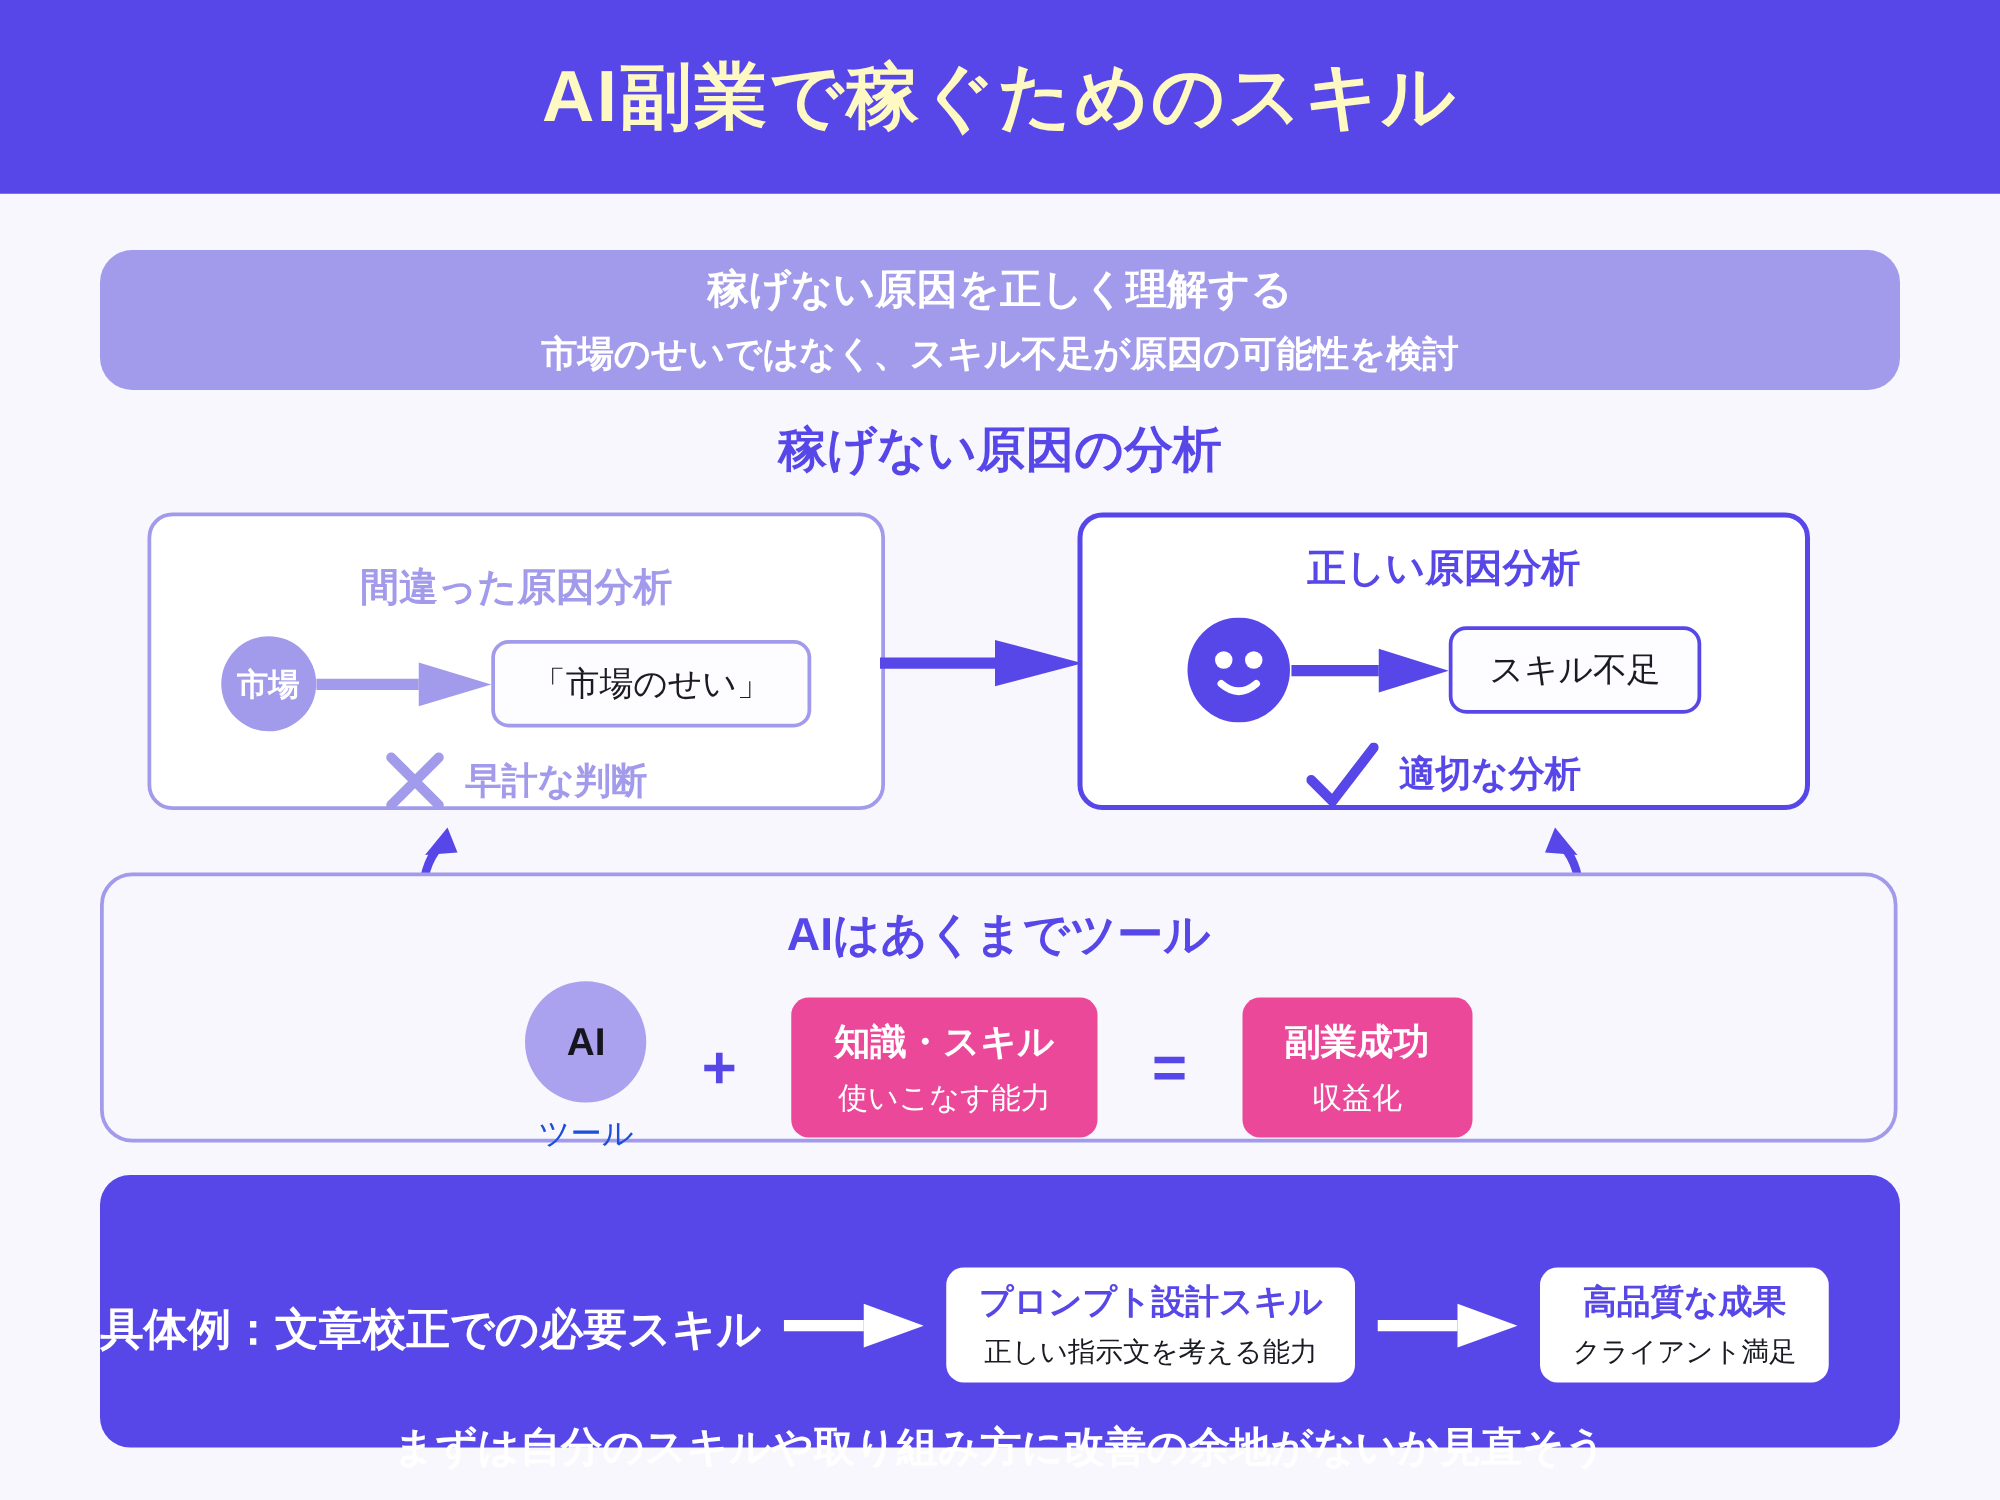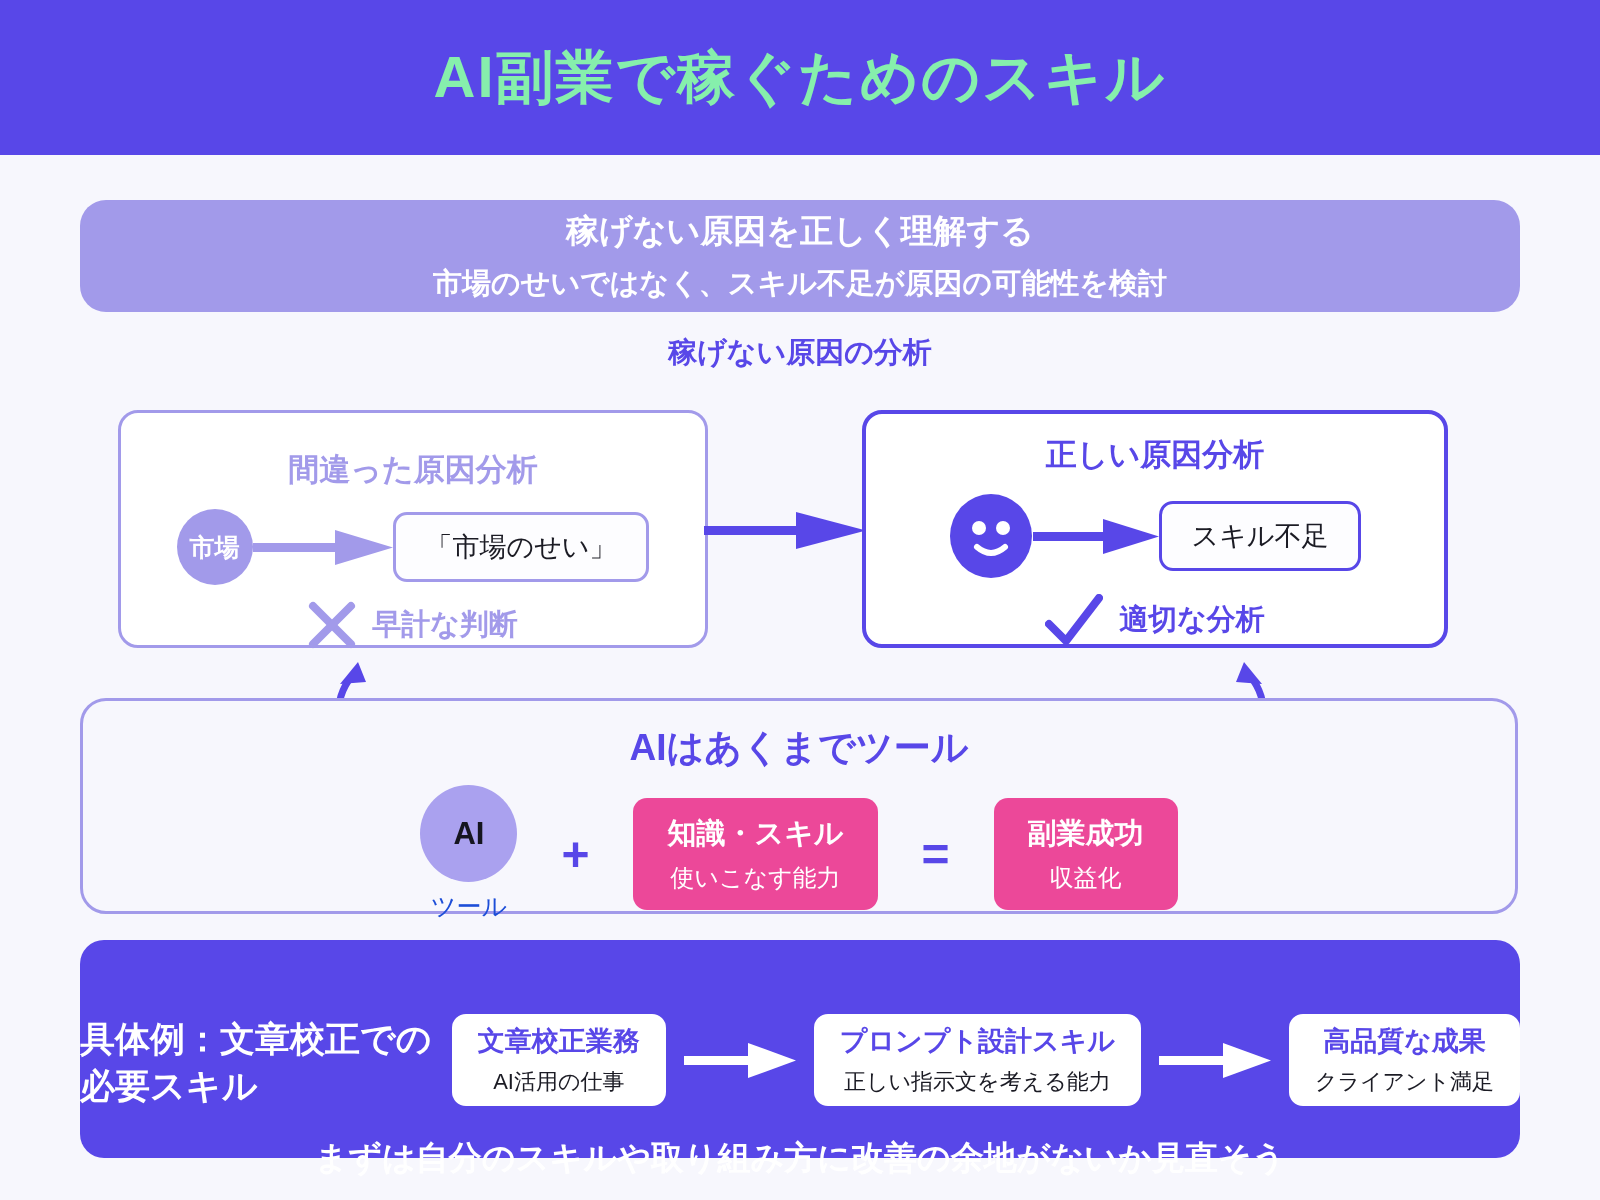--- a/index.html
+++ b/index.html
@@ -12,36 +12,36 @@
     color: #1b1b24;
   }
   .abs { position: absolute; }
 
   
   .header {
     left: 0; top: 0; width: 1600px; height: 155px;
     background: #5847e8;
     display: flex; align-items: center; justify-content: center;
   }
-  .header h1 { color: #86efac; font-size: 58px; font-weight: bold; letter-spacing: 2px; }
+  .header h1 { color: #fef9c3; font-size: 58px; font-weight: bold; letter-spacing: 2px; }
 
   
   .banner {
     left: 80px; top: 200px; width: 1440px; height: 112px;
     background: #a29aea; border-radius: 26px;
     display: flex; flex-direction: column; align-items: center; justify-content: center;
     gap: 10px; color: #ffffff; text-align: center;
   }
   .banner .line1 { font-size: 33px; font-weight: bold; }
   .banner .line2 { font-size: 29px; font-weight: bold; }
 
   
   .section-title {
     left: 0; top: 333px; width: 1600px; text-align: center;
-    color: #5847e8; font-size: 29px; font-weight: bold;
+    color: #5847e8; font-size: 39px; font-weight: bold;
   }
 
   
   .card {
     top: 410px; height: 238px; background: #ffffff; border-radius: 20px;
     display: flex; flex-direction: column; align-items: center; padding-top: 20px;
   }
   .card-wrong { left: 118px; width: 590px; border: 3px solid #a29aea; }
   .card-right { left: 862px; width: 586px; border: 4px solid #5847e8; }
   .card-title { font-size: 31px; font-weight: bold; }
@@ -205,24 +205,20 @@
     <div class="purple-box">
       <div class="pb1">副業成功</div>
       <div class="pb2">収益化</div>
     </div>
   </div>
 </div>
 
 <div class="abs example-box">
   <div class="example-title">具体例：文章校正での必要スキル</div>
   <div class="steps-row">
-    <div class="step-card">
-      <div class="s1">文章校正業務</div>
-      <div class="s2">AI活用の仕事</div>
-    </div>
     <svg class="step-arrow" width="112" height="44" viewBox="0 0 112 44">
       <rect x="0" y="18" width="64" height="9" fill="#ffffff"></rect>
       <polygon points="64,5 112,22.5 64,40" fill="#ffffff"></polygon>
     </svg>
     <div class="step-card">
       <div class="s1">プロンプト設計スキル</div>
       <div class="s2">正しい指示文を考える能力</div>
     </div>
     <svg class="step-arrow" width="112" height="44" viewBox="0 0 112 44">
       <rect x="0" y="18" width="64" height="9" fill="#ffffff"></rect>

